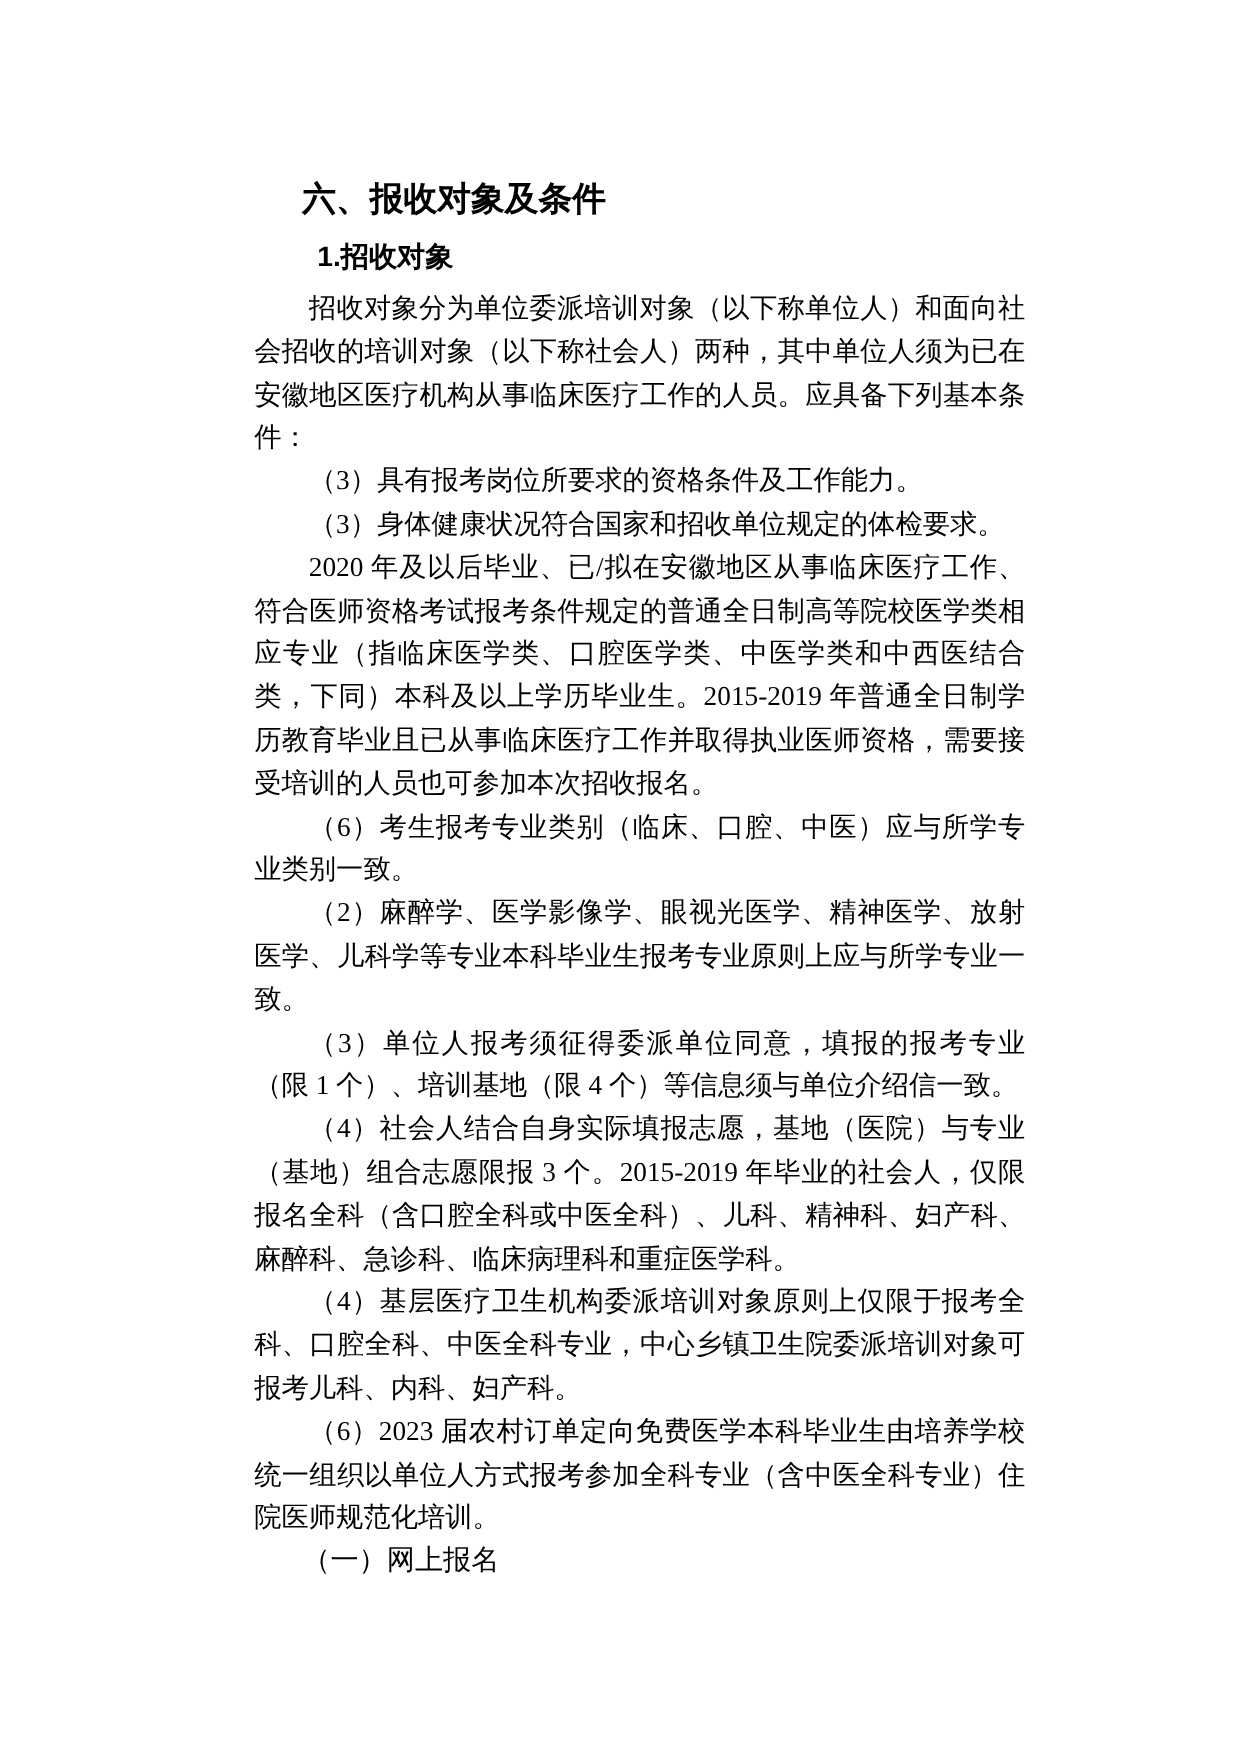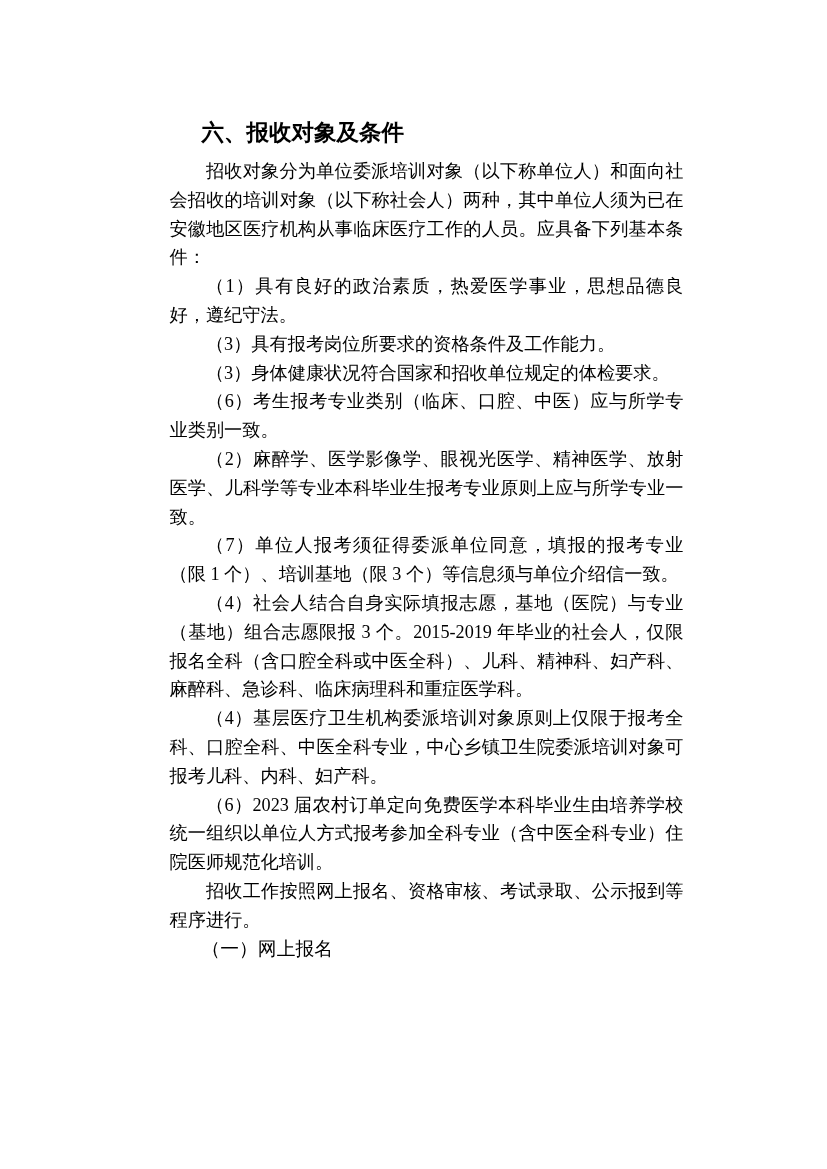--- a/index.html
+++ b/index.html
@@ -65,35 +65,35 @@
     font-size: 17.3px;
   }
 </style>
 </head>
 <body>
 
 <div class="page">
 
   <div class="h1">六、报收对象及条件</div>
 
+  <div class="h2">1.招收对象</div>
 
   <p class="body">招收对象分为单位委派培训对象（以下称单位人）和面向社会招收的培训对象（以下称社会人）两种，其中单位人须为已在安徽地区医疗机构从事临床医疗工作的人员。应具备下列基本条件：</p>
 
-  <p class="body">（1）具有良好的政治素质，热爱医学事业，思想品德良好，遵纪守法。</p>
   <p class="body">（3）具有报考岗位所要求的资格条件及工作能力。</p>
   <p class="body">（3）身体健康状况符合国家和招收单位规定的体检要求。</p>
 
 
+  <p class="body">2020 年及以后毕业、已/拟在安徽地区从事临床医疗工作、符合医师资格考试报考条件规定的普通全日制高等院校医学类相应专业（指临床医学类、口腔医学类、中医学类和中西医结合类，下同）本科及以上学历毕业生。2015-2019 年普通全日制学历教育毕业且已从事临床医疗工作并取得执业医师资格，需要接受培训的人员也可参加本次招收报名。</p>
 
   <p class="body">（6）考生报考专业类别（临床、口腔、中医）应与所学专业类别一致。</p>
   <p class="body">（2）麻醉学、医学影像学、眼视光医学、精神医学、放射医学、儿科学等专业本科毕业生报考专业原则上应与所学专业一致。</p>
-  <p class="body">（7）单位人报考须征得委派单位同意，填报的报考专业（限 1 个）、培训基地（限 3 个）等信息须与单位介绍信一致。</p>
+  <p class="body">（3）单位人报考须征得委派单位同意，填报的报考专业（限 1 个）、培训基地（限 4 个）等信息须与单位介绍信一致。</p>
   <p class="body">（4）社会人结合自身实际填报志愿，基地（医院）与专业（基地）组合志愿限报 3 个。2015-2019 年毕业的社会人，仅限报名全科（含口腔全科或中医全科）、儿科、精神科、妇产科、麻醉科、急诊科、临床病理科和重症医学科。</p>
   <p class="body">（4）基层医疗卫生机构委派培训对象原则上仅限于报考全科、口腔全科、中医全科专业，中心乡镇卫生院委派培训对象可报考儿科、内科、妇产科。</p>
   <p class="body">（6）2023 届农村订单定向免费医学本科毕业生由培养学校统一组织以单位人方式报考参加全科专业（含中医全科专业）住院医师规范化培训。</p>
 
 
-  <p class="body">招收工作按照网上报名、资格审核、考试录取、公示报到等程序进行。</p>
 
   <div class="h3">（一）网上报名</div>
 
 
 </div>
 
 </body></html>

